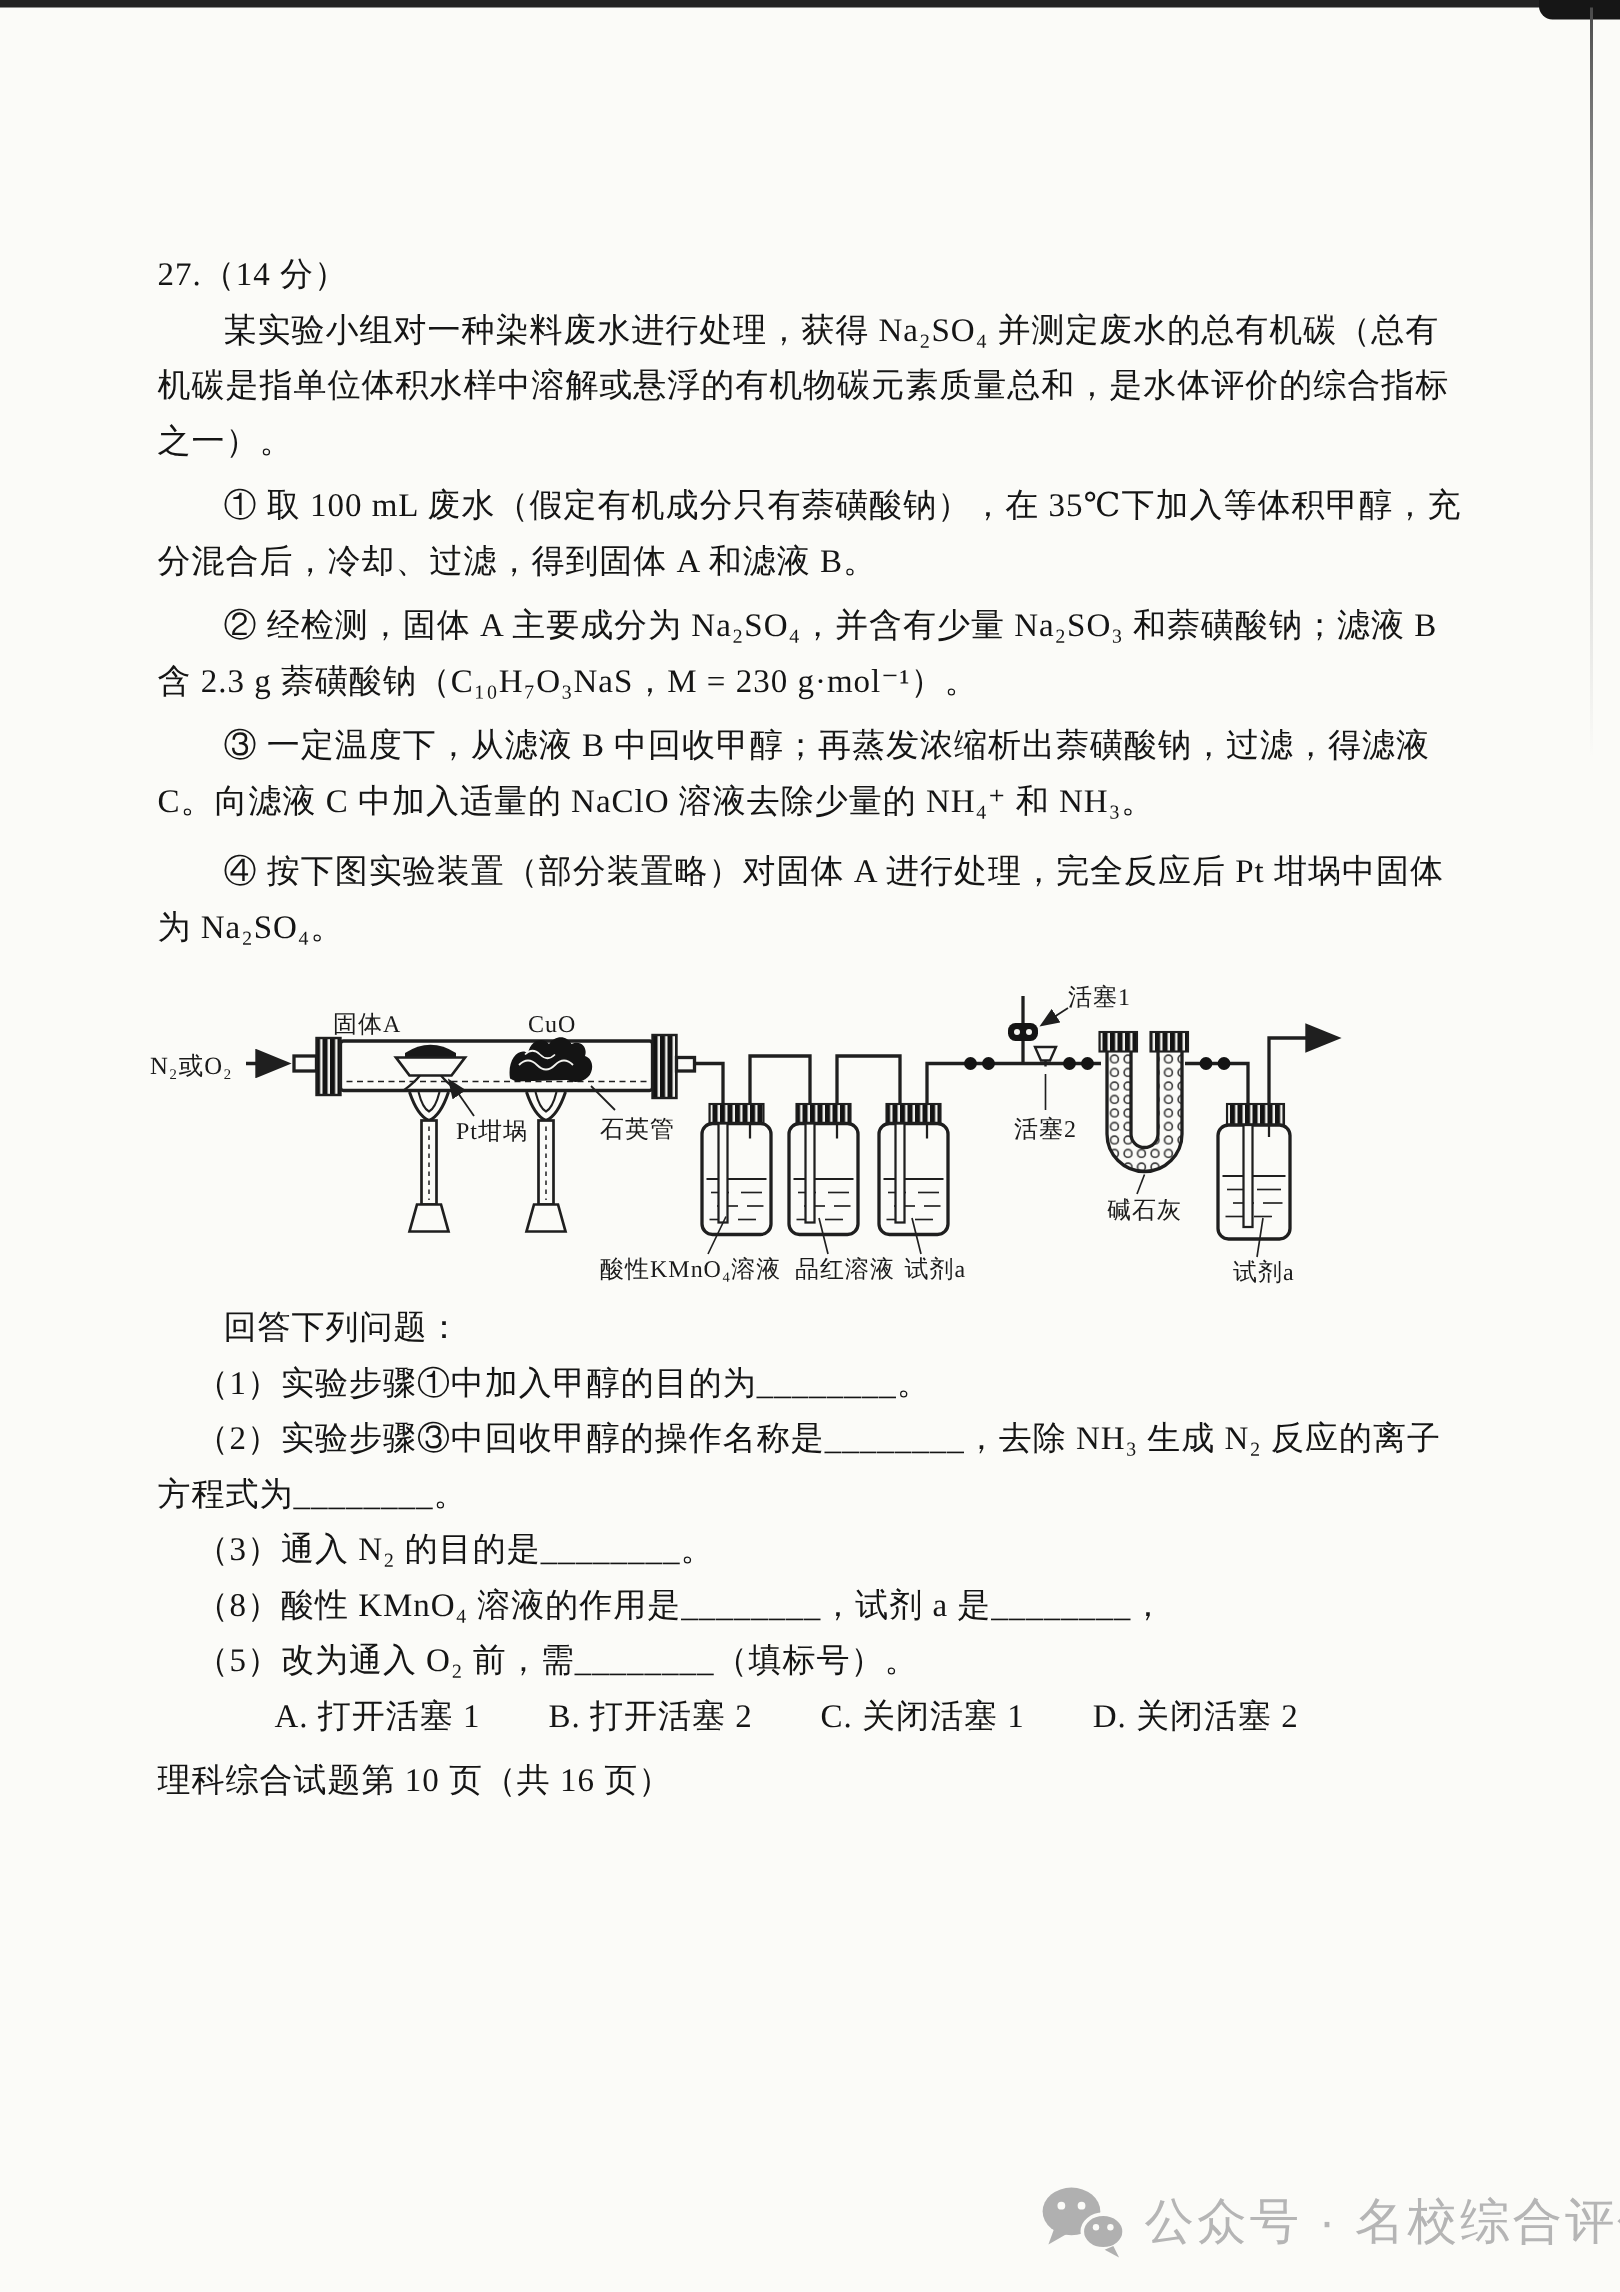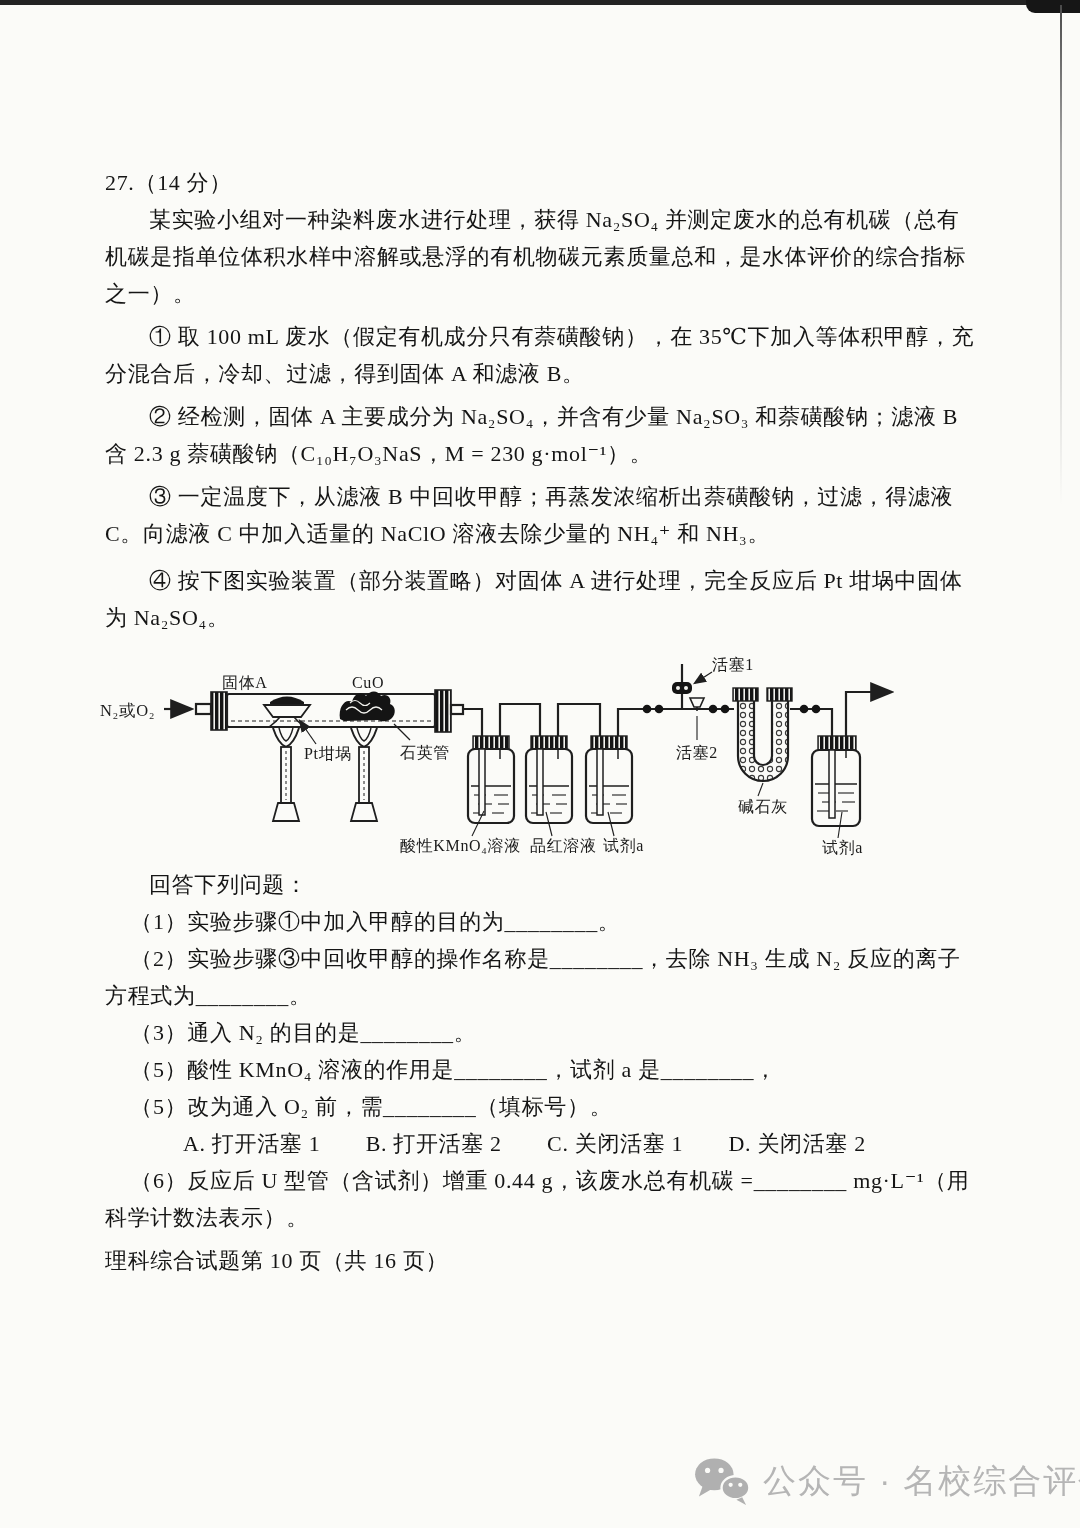--- a/index.html
+++ b/index.html
@@ -209,24 +209,23 @@
           <line x1="738" y1="190" x2="742" y2="164" stroke-width="1.1"></line>
           <text x="722" y="205" font-size="16" stroke="none" fill="#1b1b1b">试剂a</text>
         </g>
       </svg>
     </div>
 
     <p class="para">回答下列问题：</p>
     <p class="q">（1）实验步骤①中加入甲醇的目的为________。</p>
     <p class="q">（2）实验步骤③中回收甲醇的操作名称是________，去除 NH₃ 生成 N₂ 反应的离子方程式为________。</p>
     <p class="q">（3）通入 N₂ 的目的是________。</p>
-    <p class="q">（5）酸性 KMnO₄ 溶液的作用是________，试剂 a 是________，</p>
+    <p class="q">（8）酸性 KMnO₄ 溶液的作用是________，试剂 a 是________，</p>
     <p class="q">（5）改为通入 O₂ 前，需________（填标号）。</p>
     <p class="options">A. 打开活塞 1　　B. 打开活塞 2　　C. 关闭活塞 1　　D. 关闭活塞 2</p>
-    <p class="q">（6）反应后 U 型管（含试剂）增重 0.44 g，该废水总有机碳 =________ mg·L⁻¹（用科学计数法表示）。</p>
     <p class="page-footer">理科综合试题第 10 页（共 16 页）</p>
   </div>
 
   <div class="watermark">
     <svg width="58" height="50" viewBox="0 0 60 52">
       <g fill="#b0b0b0">
         <ellipse cx="22" cy="19" rx="20" ry="16.5"></ellipse>
         <path d="M10,31 L6,42 L19,34.5 Z"></path>
         <circle cx="15" cy="15" r="2.7" fill="#fbfbf8"></circle>
         <circle cx="29" cy="15" r="2.7" fill="#fbfbf8"></circle>

